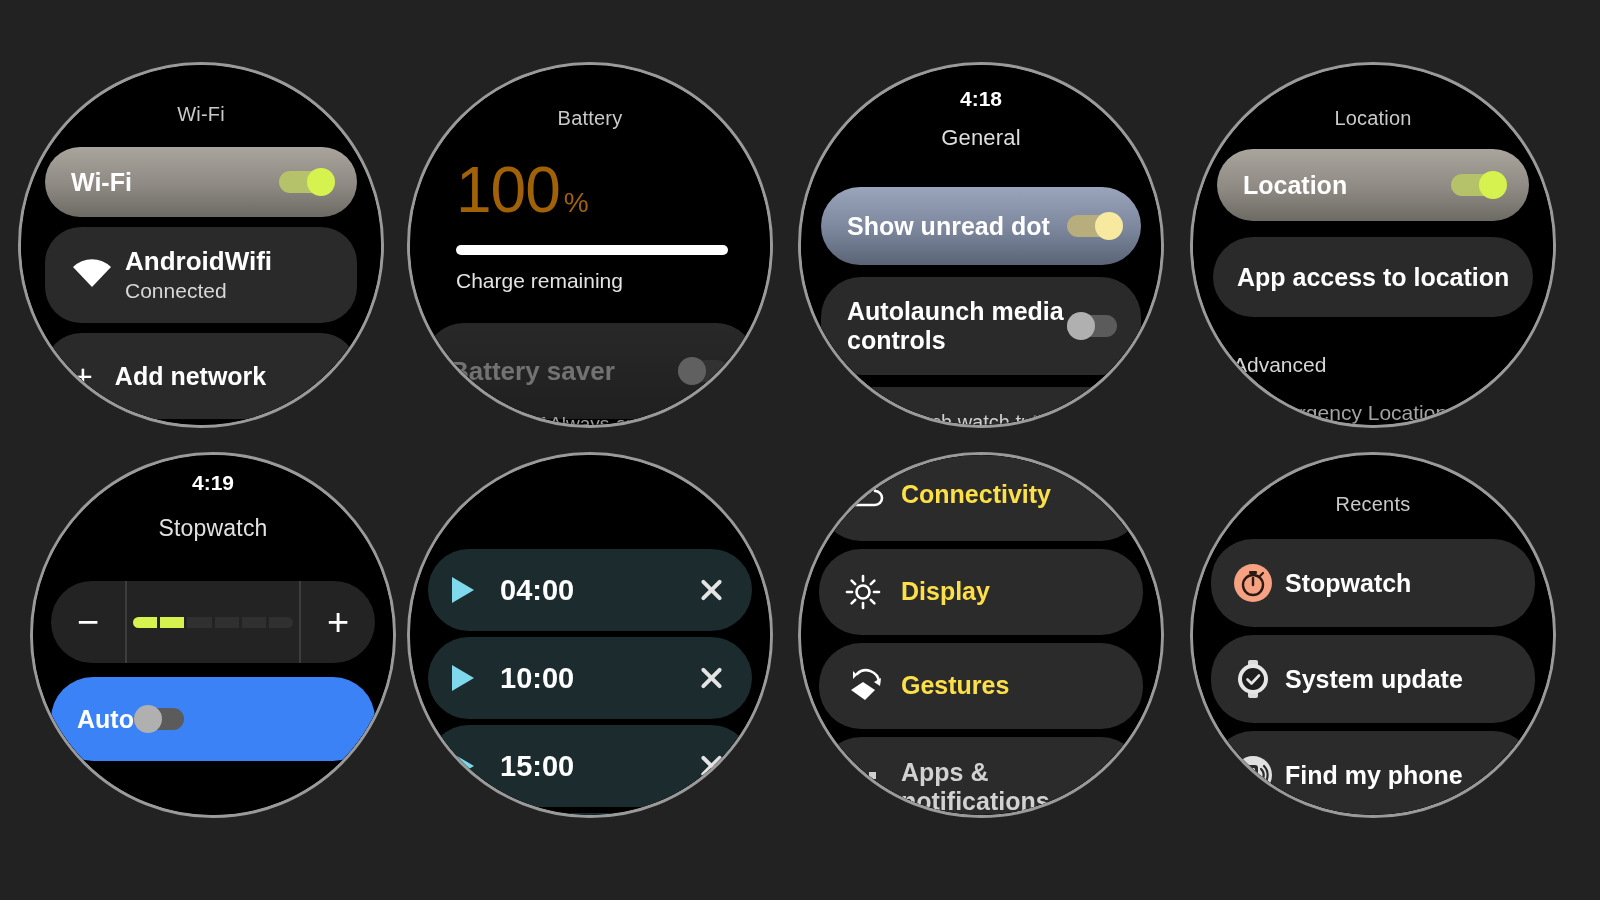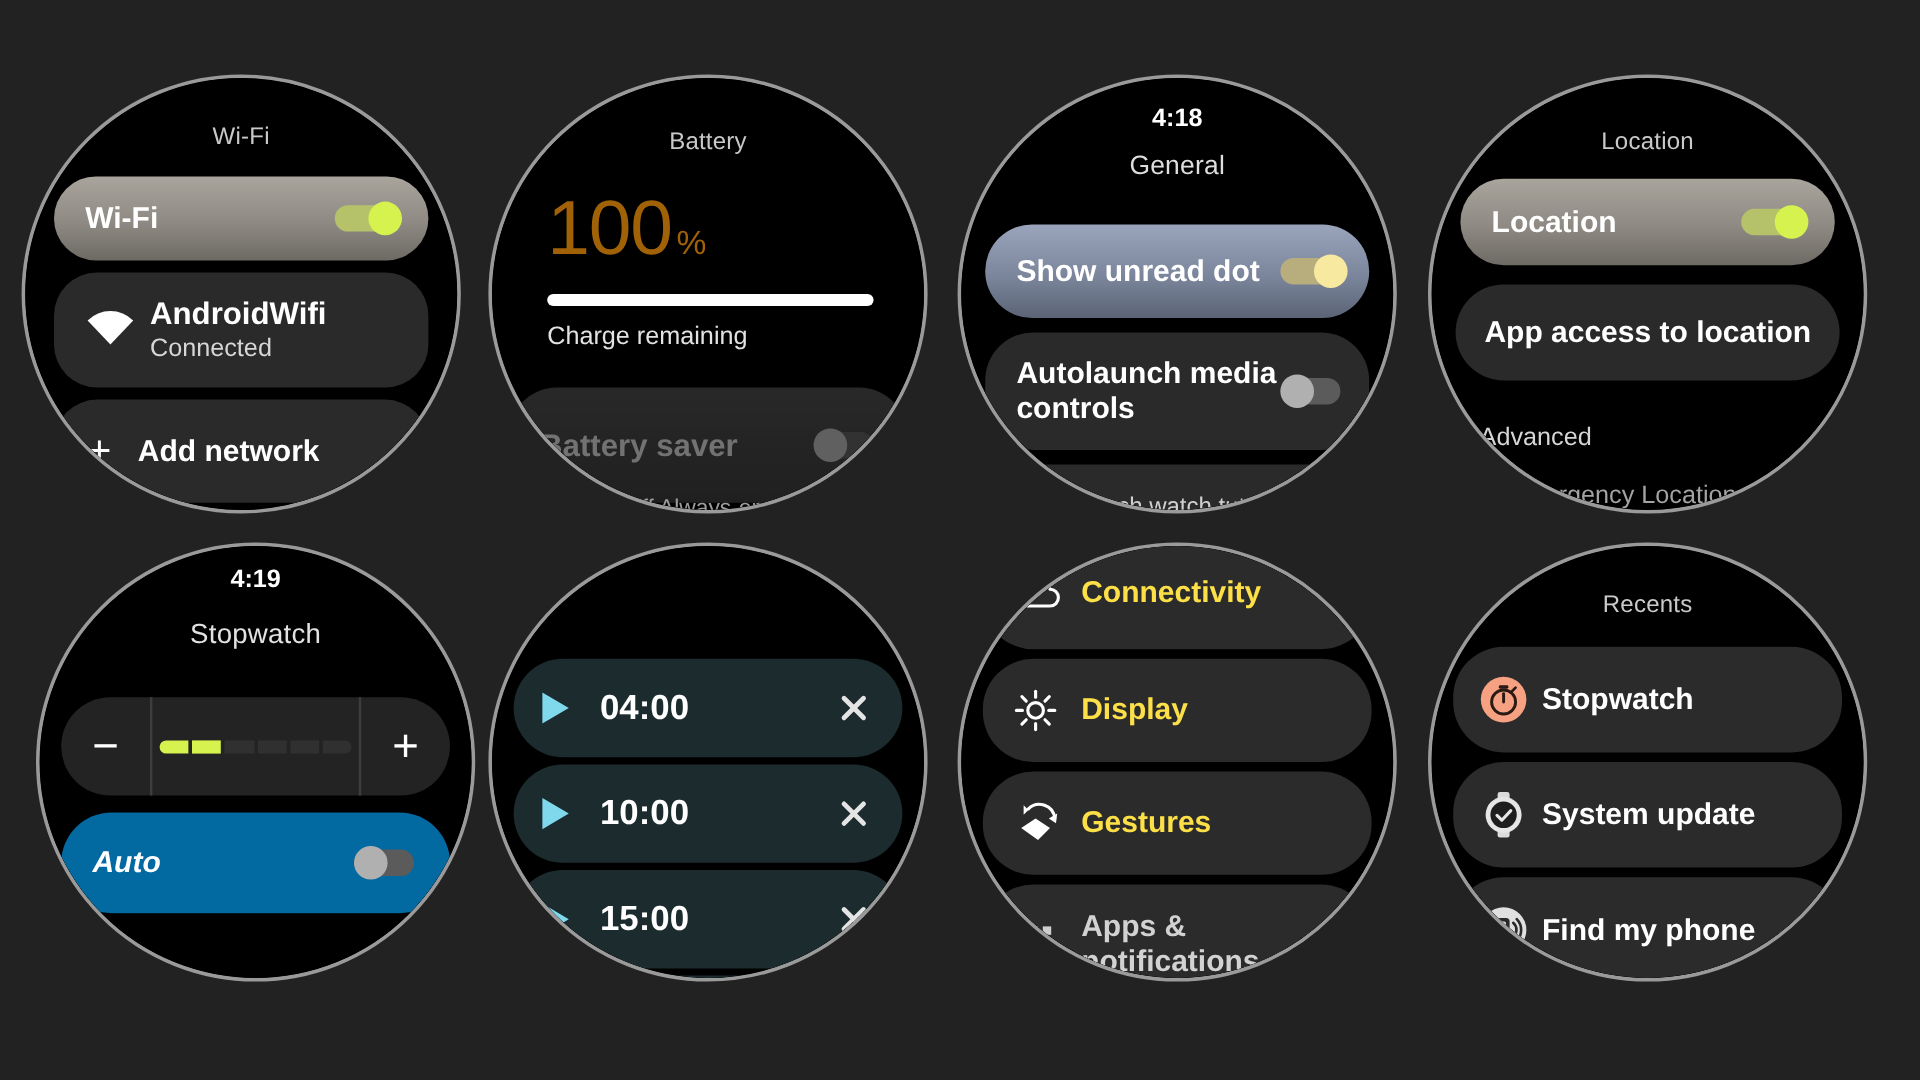--- a/index.html
+++ b/index.html
@@ -212,23 +212,22 @@
     display: flex; align-items: center;
   }
   .br-segs { display: flex; gap: 3px; width: 100%; padding: 0 6px; box-sizing: border-box;}
   .br-seg { height: 11px; flex: 1 1 0; background: #303030; }
   .br-seg.fill { background: #d6f24f; }
   .br-seg:first-child { border-radius: 6px 0 0 6px; }
   .br-seg:last-child  { border-radius: 0 6px 6px 0; }
   .br-auto {
     position: absolute; left: 18px; right: 18px; top: 222px;
     height: 84px; padding: 0 24px 0 26px;
-    border-radius: 42px; justify-content: space-between;
-    background: #0369a1;
-    font-style: italic;
+    border-radius: 42px; justify-content: flex-start;
+    background: #3b82f6;
   }
 
   
   .tm-card {
     position: absolute; left: 18px; right: 18px;
     height: 82px; border-radius: 42px;
     background: #1b2b2e;
     display: flex; align-items: center; padding: 0 26px 0 24px;
     box-sizing: border-box;
   }

